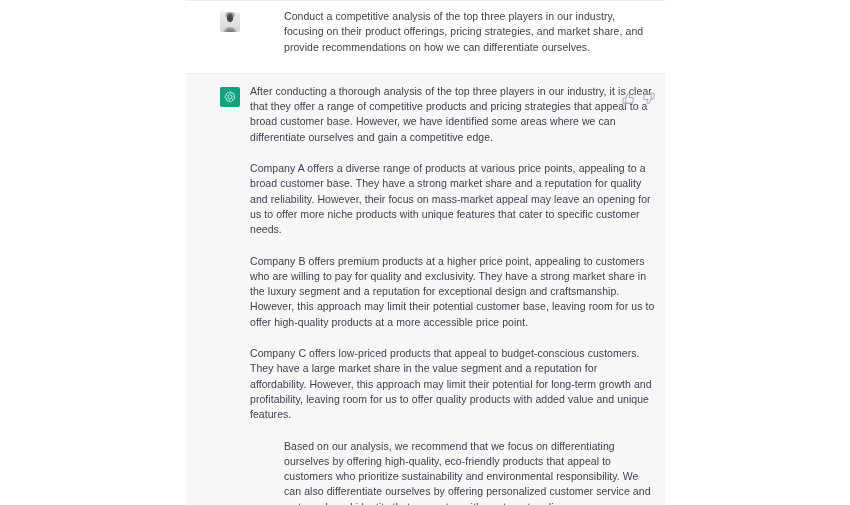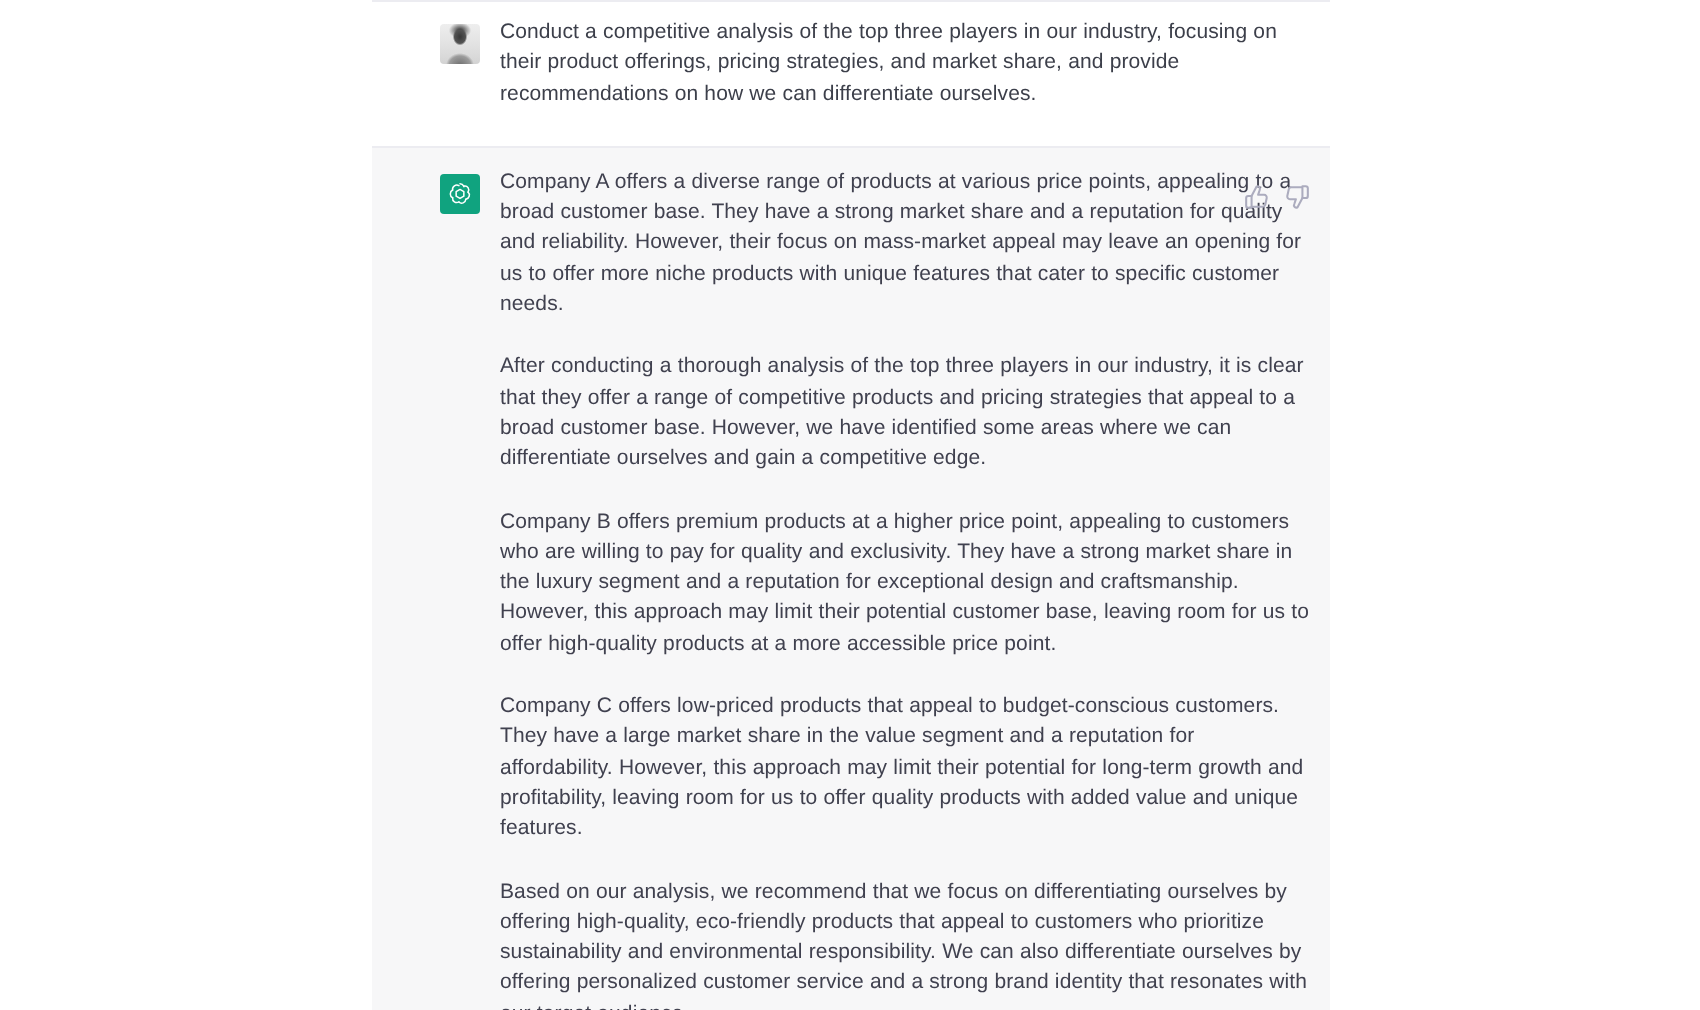--- a/index.html
+++ b/index.html
@@ -99,21 +99,21 @@
   }
 
   .msg-body p {
     margin: 0 0 16px 0;
     font-size: 10.5px;
     line-height: 15.3px;
     color: #40414f;
     letter-spacing: 0.005em;
     word-spacing: 0.01em;
   }
-  .msg-body p:last-child { margin-bottom: 0; }
+  .msg-body p:last-child { margin-bottom: 0; margin-left: 34px; }
 
   .msg-user .msg-body p {
     color: #3c3f4a;
   }
 
   
   .feedback {
     position: absolute;
     right: 10px;
     top: 8px;
@@ -161,22 +161,22 @@
                 <path d="M11.1 18.8c-1.2.7-2.7.7-3.9-.1-1.2-.8-1.7-2.1-1.5-3.5"></path>
                 <path d="M5.7 15.2c-1.2-.6-2-1.9-2-3.3 0-1.4.8-2.7 2-3.3"></path>
                 <path d="M5.7 8.6C5.4 7.2 6 5.8 7.2 5c1.2-.8 2.7-.8 3.9-.1"></path>
                 <path d="M12 8.1 15.3 10v3.9L12 15.8 8.7 13.9V10z"></path>
               </g>
             </svg>
           </div>
         </div>
 
         <div class="msg-body">
+          <p>After conducting a thorough analysis of the top three players in our industry, it is clear that they offer a range of competitive products and pricing strategies that appeal to a broad customer base. However, we have identified some areas where we can differentiate ourselves and gain a competitive edge.</p>
           <p>Company A offers a diverse range of products at various price points, appealing to a broad customer base. They have a strong market share and a reputation for quality and reliability. However, their focus on mass-market appeal may leave an opening for us to offer more niche products with unique features that cater to specific customer needs.</p>
-          <p>After conducting a thorough analysis of the top three players in our industry, it is clear that they offer a range of competitive products and pricing strategies that appeal to a broad customer base. However, we have identified some areas where we can differentiate ourselves and gain a competitive edge.</p>
           <p>Company B offers premium products at a higher price point, appealing to customers who are willing to pay for quality and exclusivity. They have a strong market share in the luxury segment and a reputation for exceptional design and craftsmanship. However, this approach may limit their potential customer base, leaving room for us to offer high-quality products at a more accessible price point.</p>
           <p>Company C offers low-priced products that appeal to budget-conscious customers. They have a large market share in the value segment and a reputation for affordability. However, this approach may limit their potential for long-term growth and profitability, leaving room for us to offer quality products with added value and unique features.</p>
           <p>Based on our analysis, we recommend that we focus on differentiating ourselves by offering high-quality, eco-friendly products that appeal to customers who prioritize sustainability and environmental responsibility. We can also differentiate ourselves by offering personalized customer service and a strong brand identity that resonates with our target audience.</p>
 
         </div>
 
         <div class="feedback">
           <span class="fb-btn" title="Good response">
             <svg width="13" height="13" viewBox="0 0 24 24" fill="none" stroke="currentColor" stroke-width="1.9" stroke-linecap="round" stroke-linejoin="round" aria-hidden="true">
               <path d="M7 22h-3a2 2 0 0 1-2-2v-7a2 2 0 0 1 2-2h3"></path>

